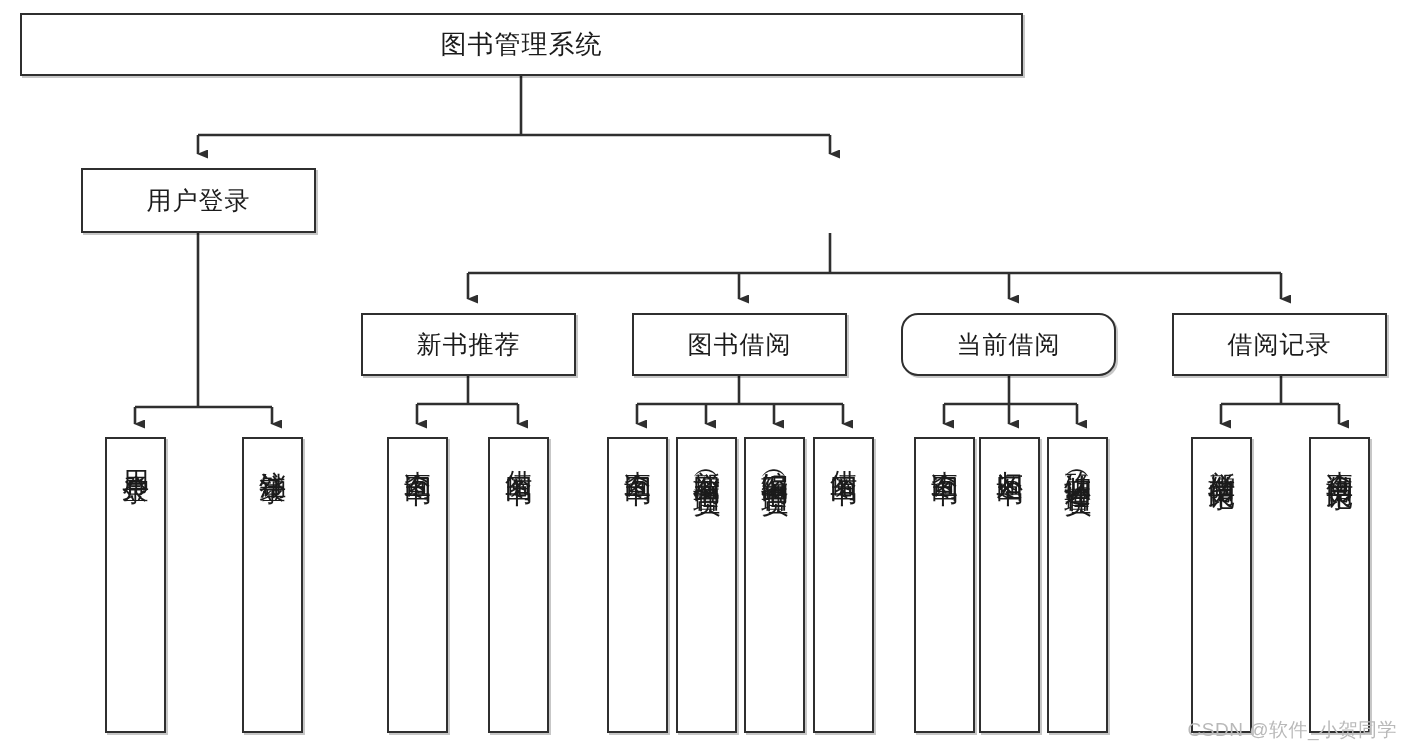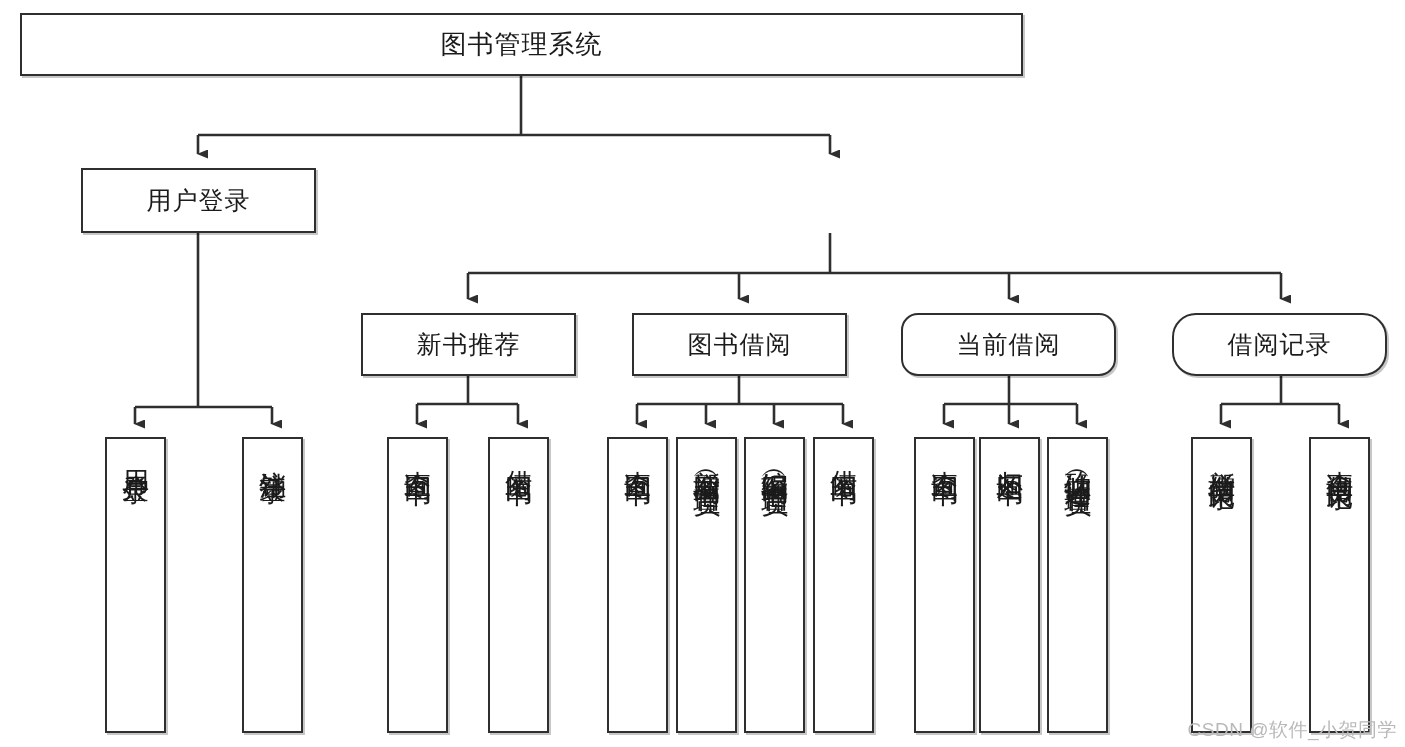--- a/index.html
+++ b/index.html
@@ -140,21 +140,21 @@
 
   <div class="node horiz" style="left:361px; top:313px; width:215px; height:63px;">
     <span class="label">新书推荐</span>
   </div>
   <div class="node horiz" style="left:632px; top:313px; width:215px; height:63px;">
     <span class="label">图书借阅</span>
   </div>
   <div class="node horiz" style="left:901px; top:313px; width:215px; height:63px;border-radius:17px;">
     <span class="label">当前借阅</span>
   </div>
-  <div class="node horiz" style="left:1172px; top:313px; width:215px; height:63px;border-radius:24px;">
+  <div class="node horiz" style="left:1172px; top:313px; width:215px; height:63px;">
     <span class="label">借阅记录</span>
   </div>
 
   <div class="node vert" style="left:105px; top:437px; width:61px; height:296px;">
     <span class="label">用户登录</span>
   </div>
   <div class="node vert" style="left:242px; top:437px; width:61px; height:296px;">
     <span class="label">注销登录</span>
   </div>
 

